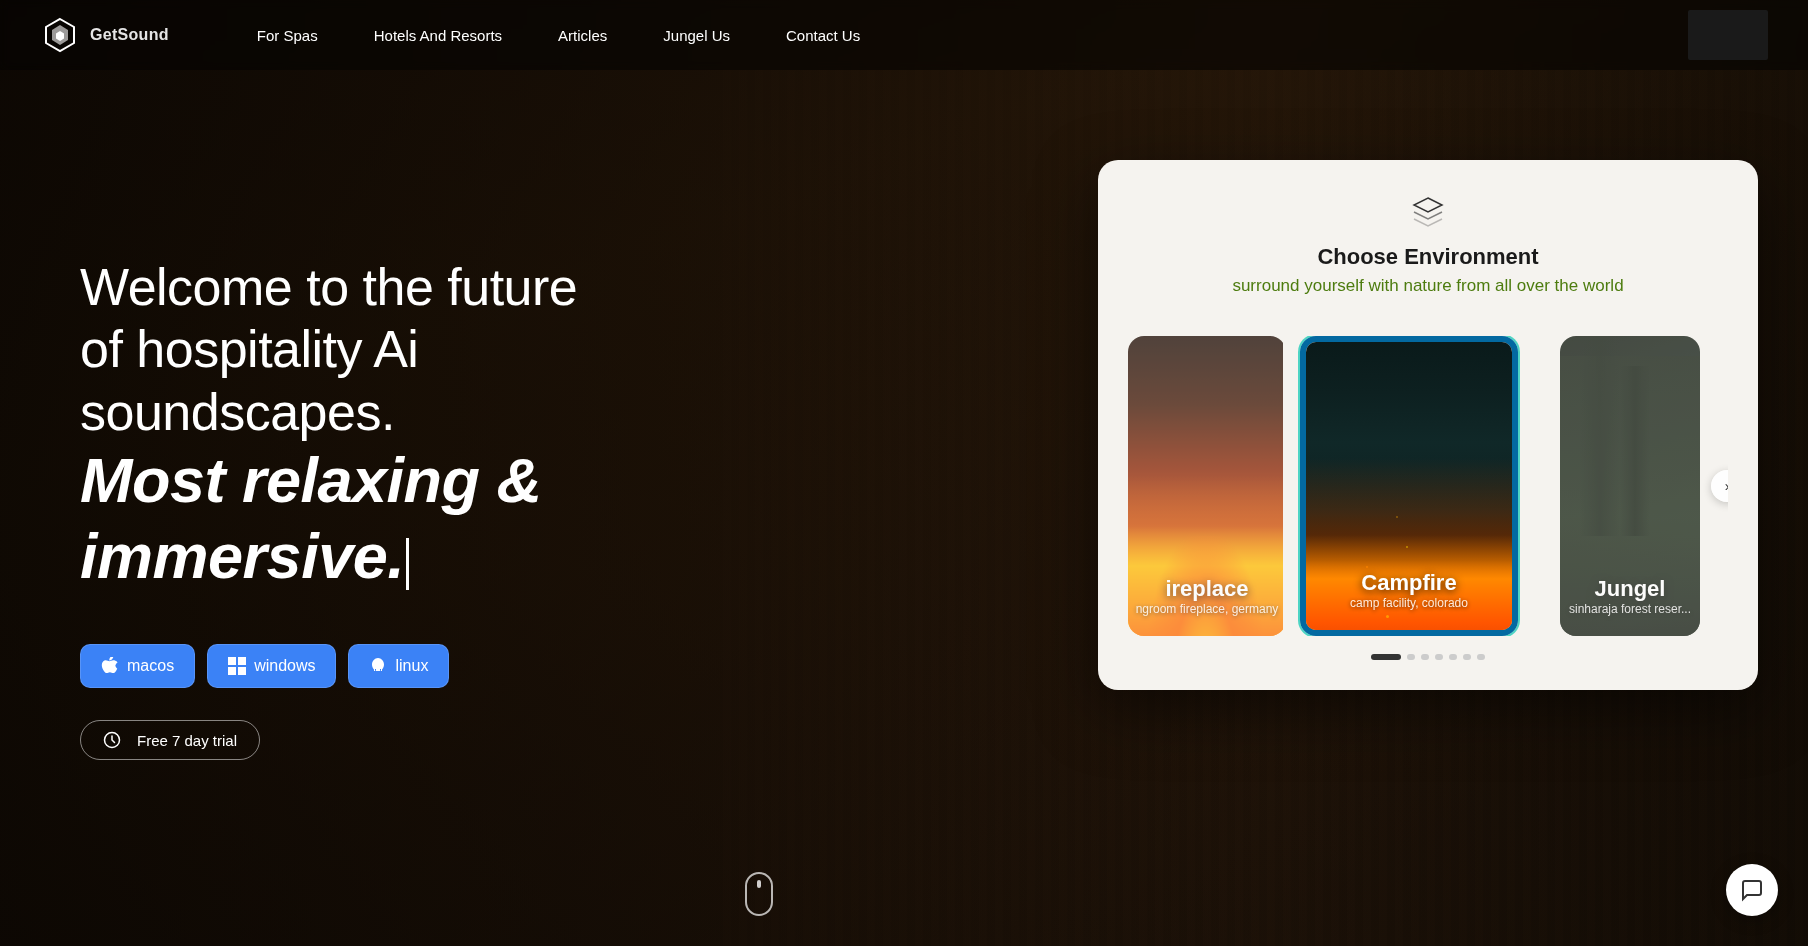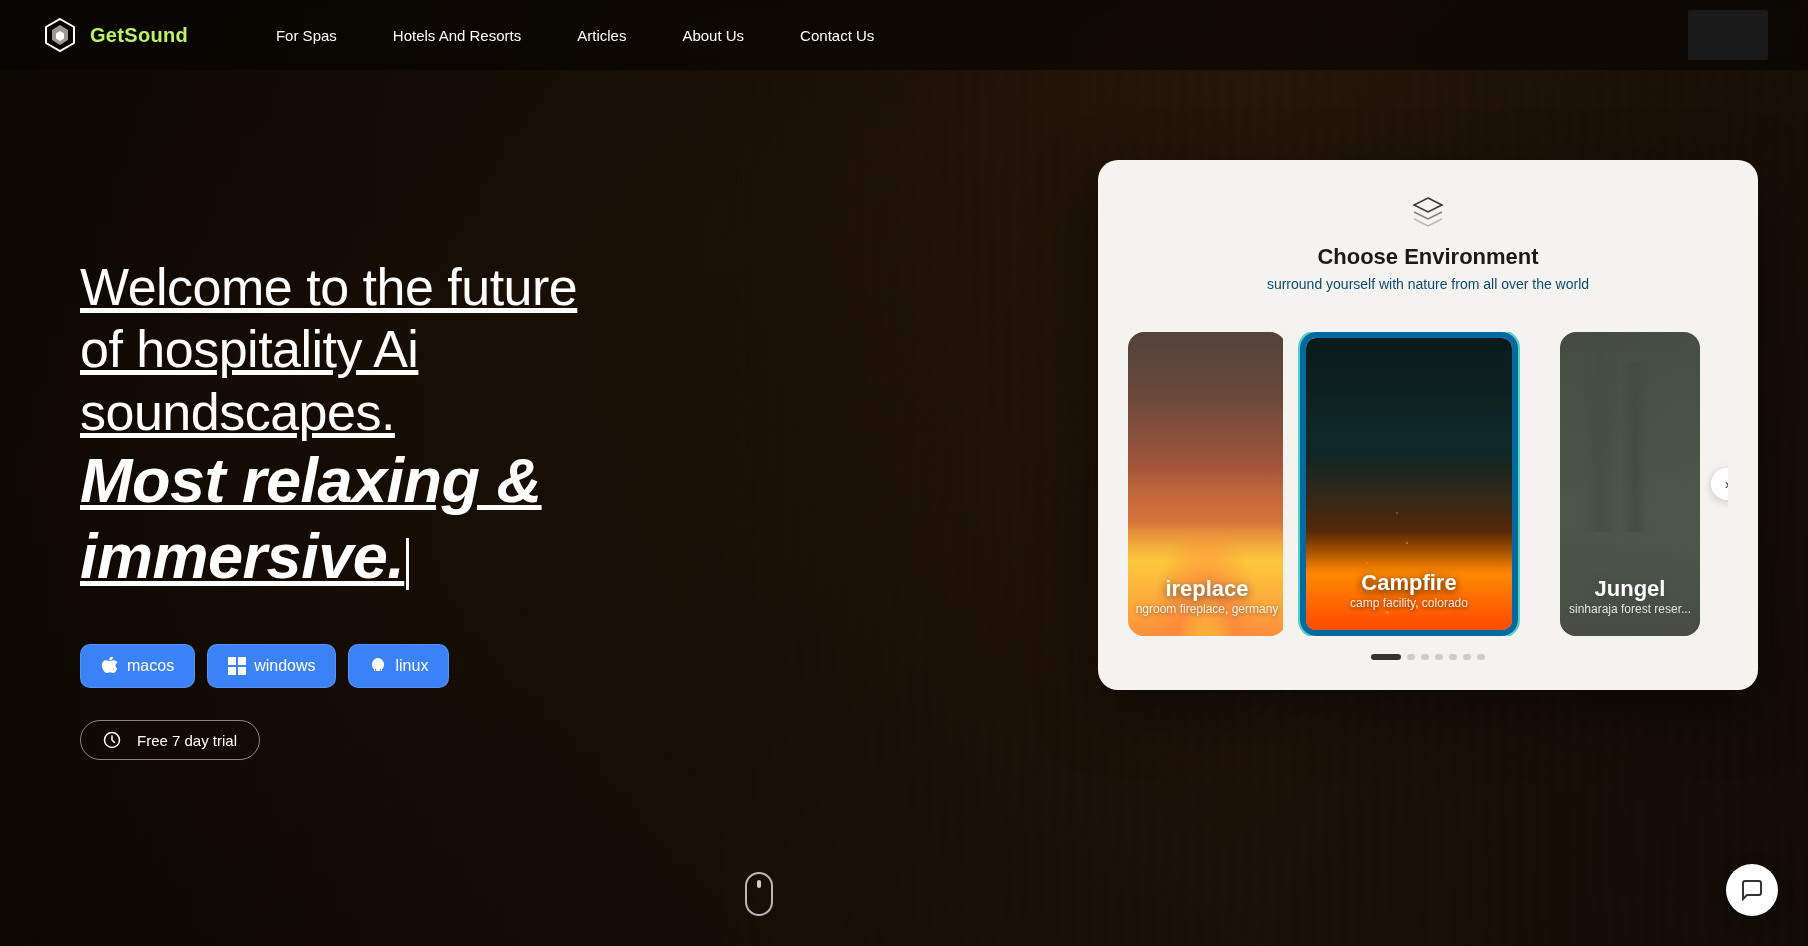--- a/index.html
+++ b/index.html
@@ -74,22 +74,22 @@
       text-decoration: none;
     }
 
     .logo-icon {
       width: 40px;
       height: 40px;
       position: relative;
     }
 
     .logo-text {
-      color: #bef264;
-      font-size: 20px;
+      color: #e5e5e5;
+      font-size: 16px;
       font-weight: 600;
       letter-spacing: 0.3px;
     }
 
     .nav-links {
       display: flex;
       align-items: center;
       gap: 0;
       flex: 1;
     }
@@ -135,21 +135,20 @@
       flex: 0 0 600px;
       color: #fff;
     }
 
     .hero-title {
       font-size: 52px;
       font-weight: 400;
       line-height: 1.2;
       margin-bottom: 16px;
       letter-spacing: -0.5px;
-      text-decoration: underline;
     }
 
     .hero-title-italic {
       font-style: italic;
       font-weight: 700;
       font-size: 63px;
       text-align: center;
     }
 
     .cursor-blink {
@@ -224,22 +223,22 @@
     }
 
     .env-card-title {
       font-size: 22px;
       font-weight: 700;
       color: #1a1a1a;
       margin-bottom: 6px;
     }
 
     .env-card-subtitle {
-      font-size: 14px;
-      color: #0c4a6e;
+      font-size: 17px;
+      color: #4d7c0f;
       margin-bottom: 40px;
     }
 
     
     .env-carousel {
       display: flex;
       gap: 14px;
       width: 100%;
       height: 340px;
       position: relative;
@@ -454,21 +453,21 @@
       <path d="M20 10 L28 15 L28 25 L20 30 L12 25 L12 15 Z" fill="white" opacity="0.6"></path>
       <path d="M20 16 L24 18.5 L24 23.5 L20 26 L16 23.5 L16 18.5 Z" fill="white"></path>
     </svg>
     <span class="logo-text">GetSound</span>
   </div>
 
   <div class="nav-links">
     <span class="nav-link">For Spas</span>
     <span class="nav-link">Hotels And Resorts</span>
     <span class="nav-link">Articles</span>
-    <span class="nav-link">About Us</span>
+    <span class="nav-link">Jungel Us</span>
     <span class="nav-link">Contact Us</span>
   </div>
 
   <button class="nav-cta"></button>
 </nav>
 
 <section class="hero">
   <div class="hero-left">
     <h1 class="hero-title">
       <span>Welcome to the future</span><br>

